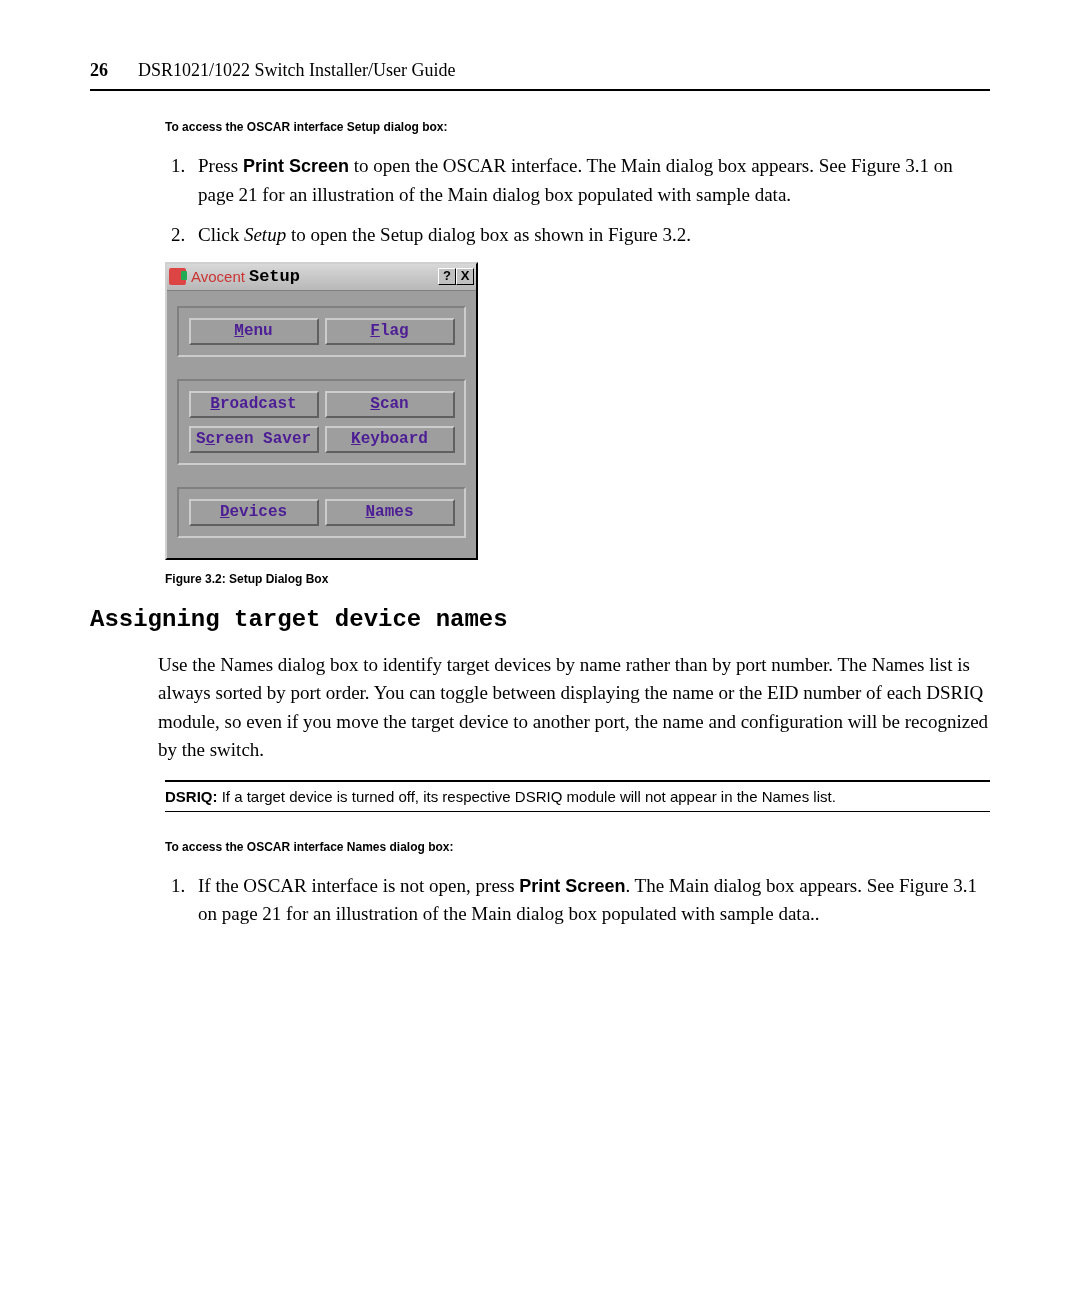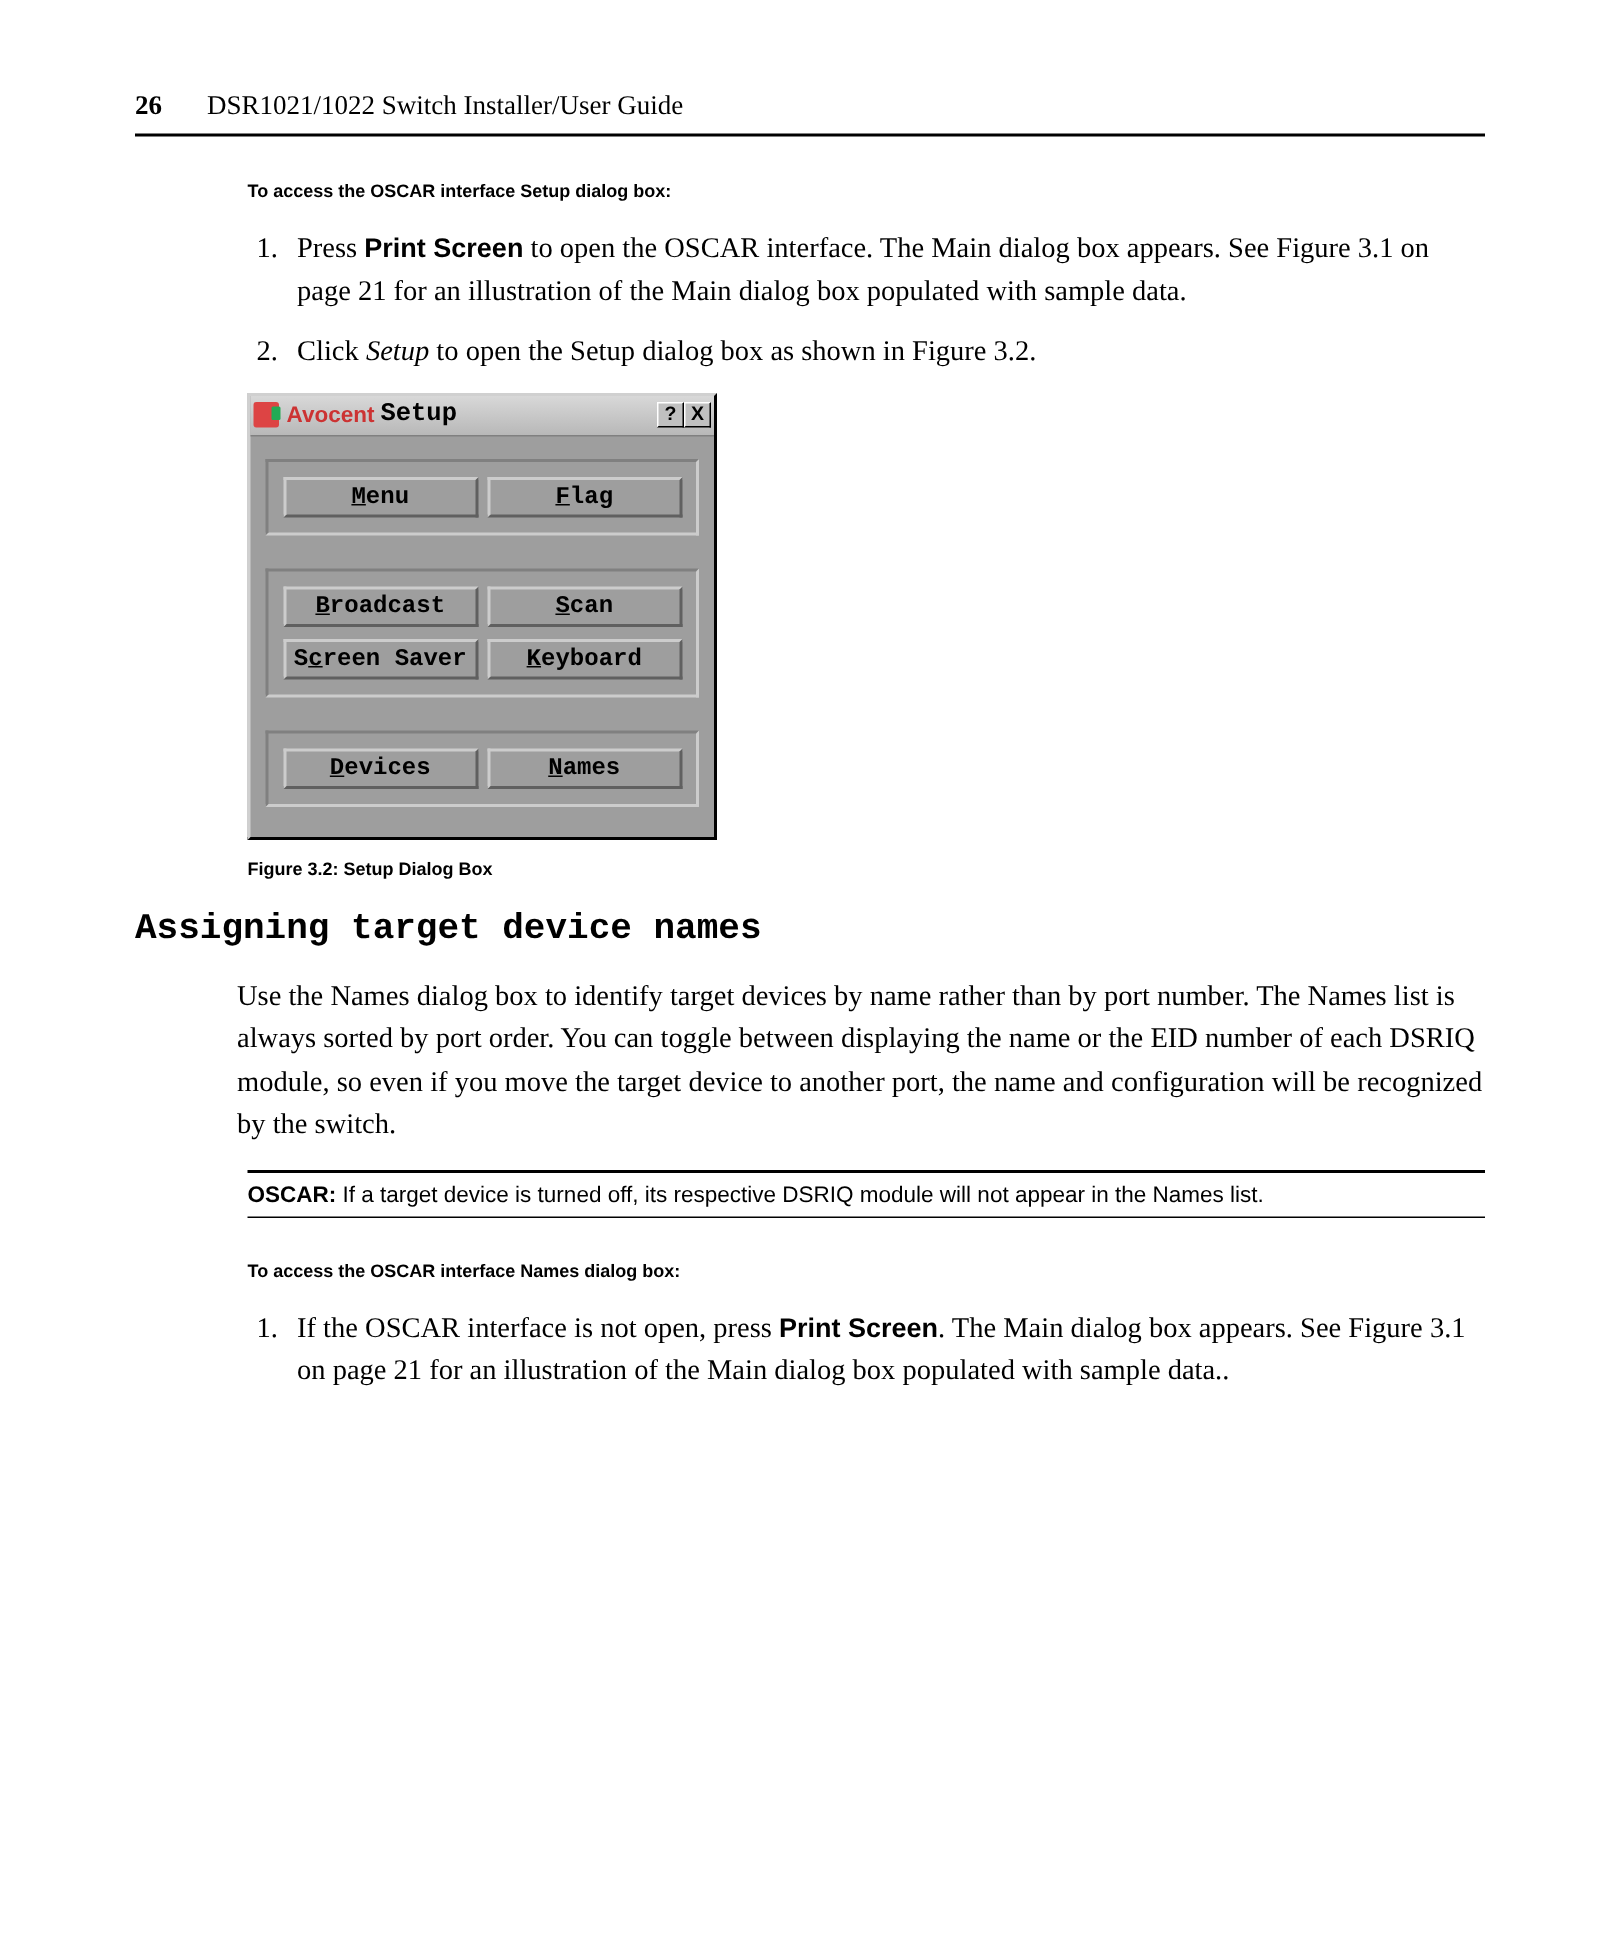--- a/index.html
+++ b/index.html
@@ -90,21 +90,21 @@
       position: absolute;
       right: -1px;
       top: 3px;
       width: 6px;
       height: 9px;
       background: #2a5;
       border-radius: 1px;
     }
     .avocent-text {
       font-family: Arial, sans-serif;
-      font-weight: bold;
+      font-weight: normal;
       font-size: 15px;
       color: #cc3333;
     }
     .setup-text {
       font-family: "Courier New", monospace;
       font-weight: bold;
       font-size: 17px;
       color: #000;
       margin-left: 4px;
     }
@@ -151,21 +151,21 @@
     .dialog-btn {
       width: 130px;
       height: 27px;
       background: #9e9e9e;
       border: 2px solid #ccc;
       border-bottom-color: #606060;
       border-right-color: #606060;
       font-family: "Courier New", monospace;
       font-weight: bold;
       font-size: 16px;
-      color: #000000;
+      color: #4c1d95;
       text-align: center;
       line-height: 23px;
       cursor: pointer;
     }
     .underline-char {
       text-decoration: underline;
     }
     .figure-caption {
       font-family: Arial, Helvetica, sans-serif;
       font-weight: bold;
@@ -256,21 +256,21 @@
   </div>
 </div>
 
 <div class="figure-caption">Figure 3.2: Setup Dialog Box</div>
 
 <div class="main-heading">Assigning target device names</div>
 
 <div class="body-paragraph">Use the Names dialog box to identify target devices by name rather than by port number. The Names list is always sorted by port order. You can toggle between displaying the name or the EID number of each DSRIQ module, so even if you move the target device to another port, the name and configuration will be recognized by the switch.</div>
 
 <div class="note-block">
-  <span class="note-label">OSCAR:</span><span>  If a target device is turned off, its respective DSRIQ module will not appear in the Names list.</span>
+  <span class="note-label">DSRIQ:</span><span>  If a target device is turned off, its respective DSRIQ module will not appear in the Names list.</span>
 </div>
 
 <div class="section-heading">To access the OSCAR interface Names dialog box:</div>
 
 <ol class="instruction-list">
   <li>
     <span>If the OSCAR interface is not open, press </span><span class="bold">Print Screen</span><span>. The Main dialog box appears. See Figure 3.1 on page 21 for an illustration of the Main dialog box populated with sample data..</span>
   </li>
 </ol>
 

